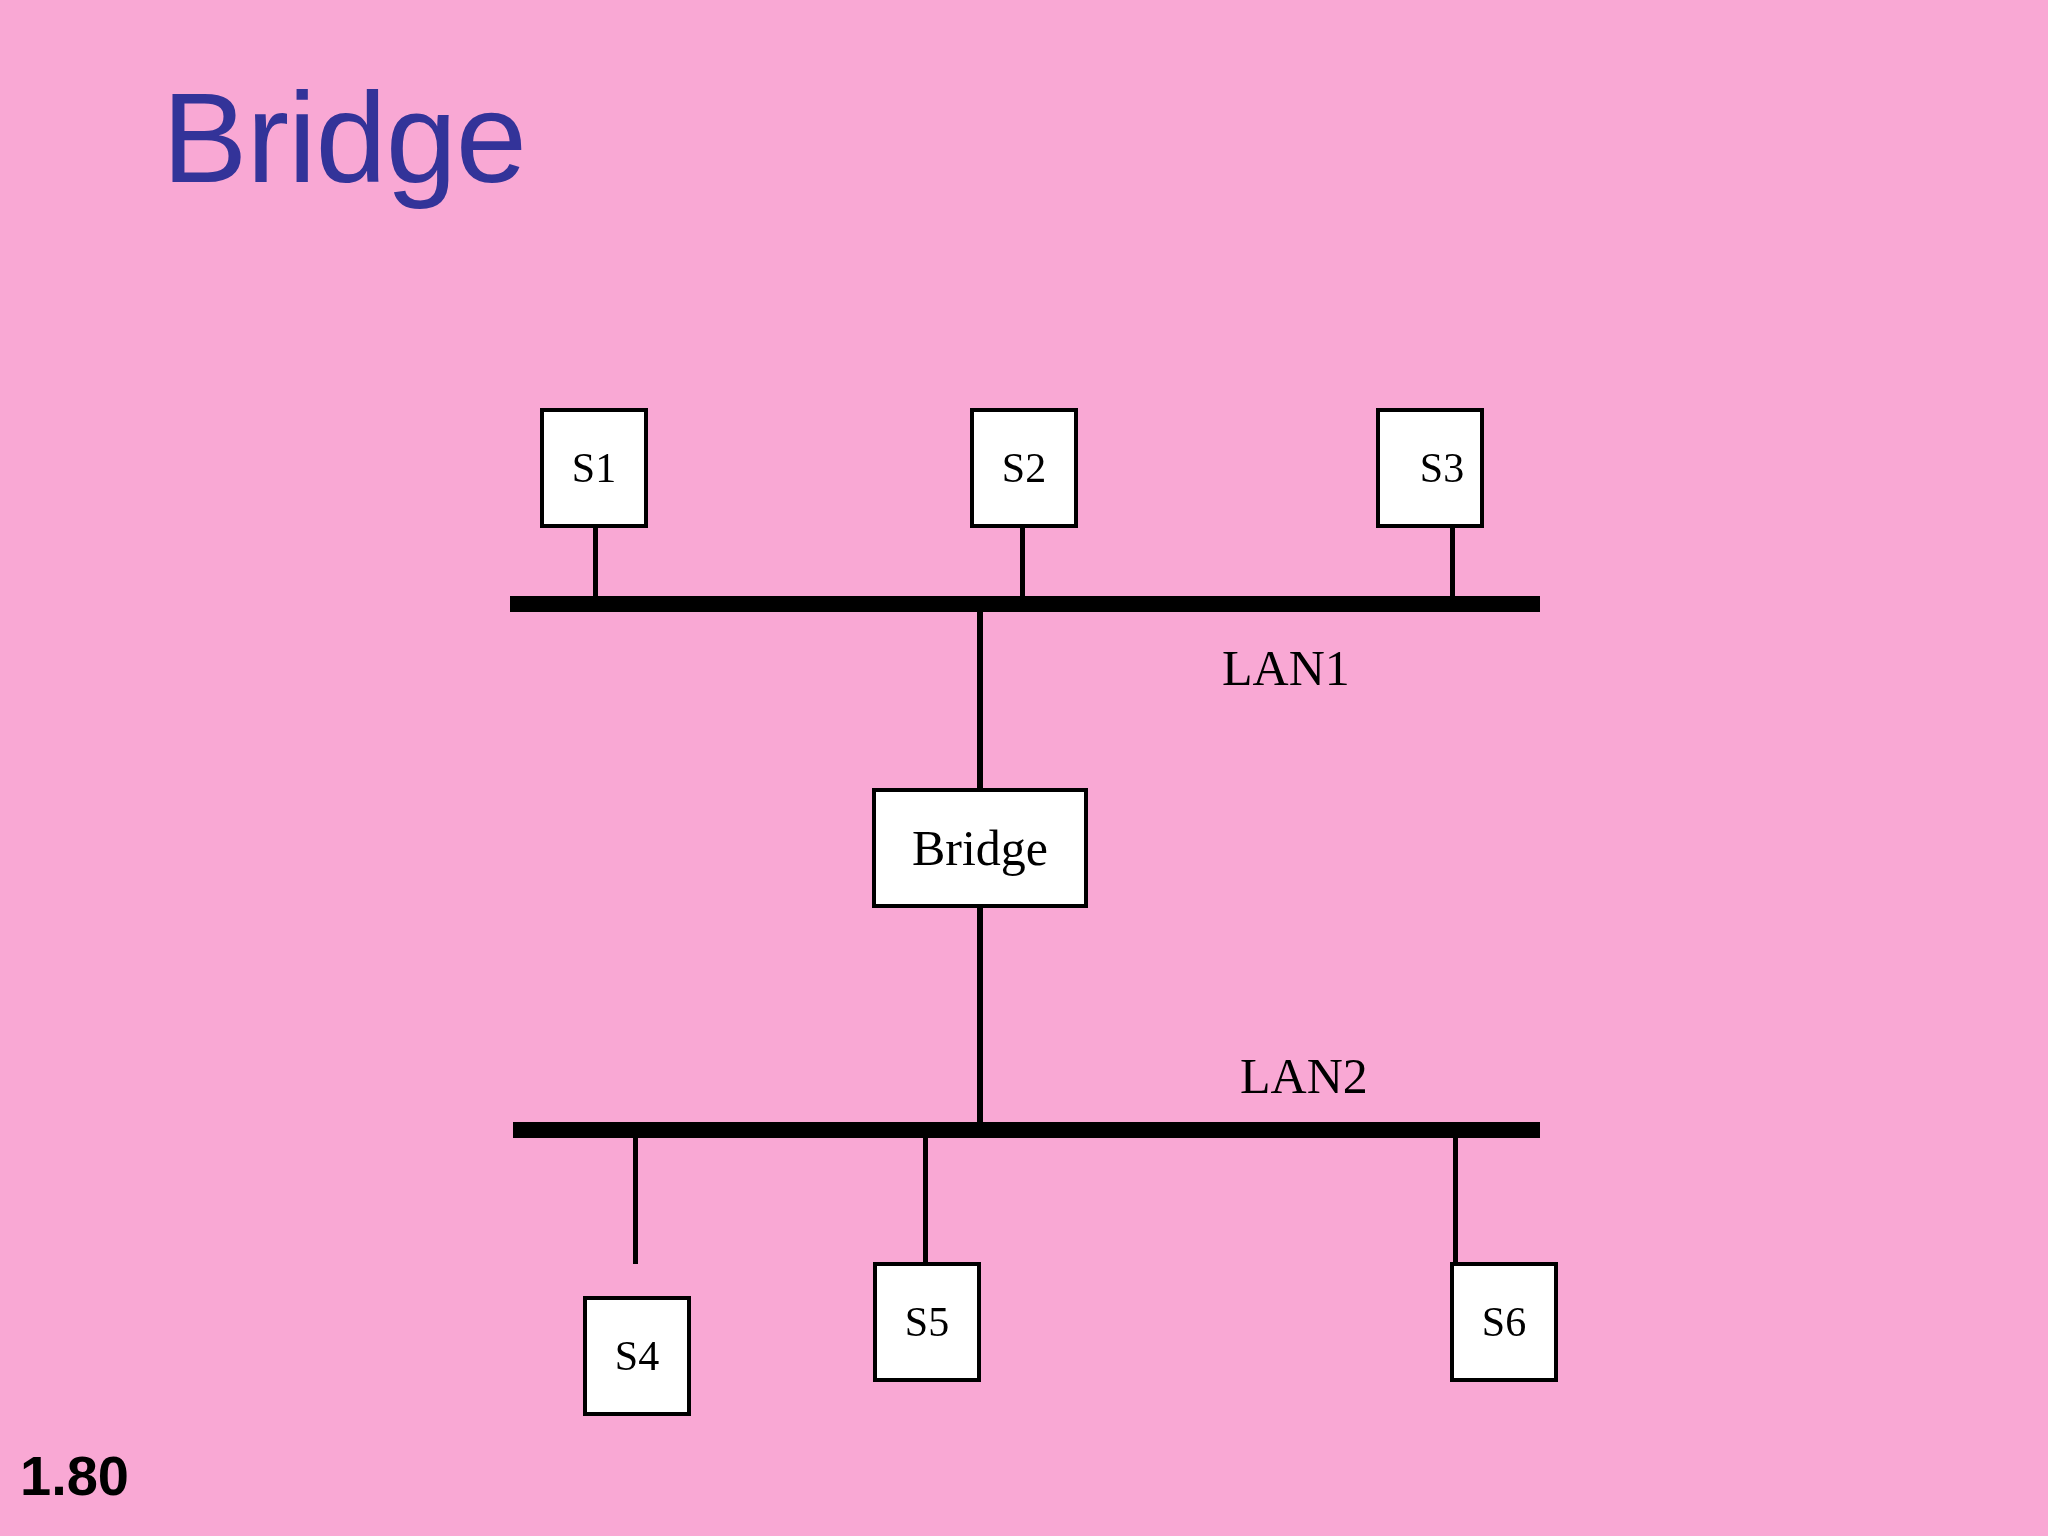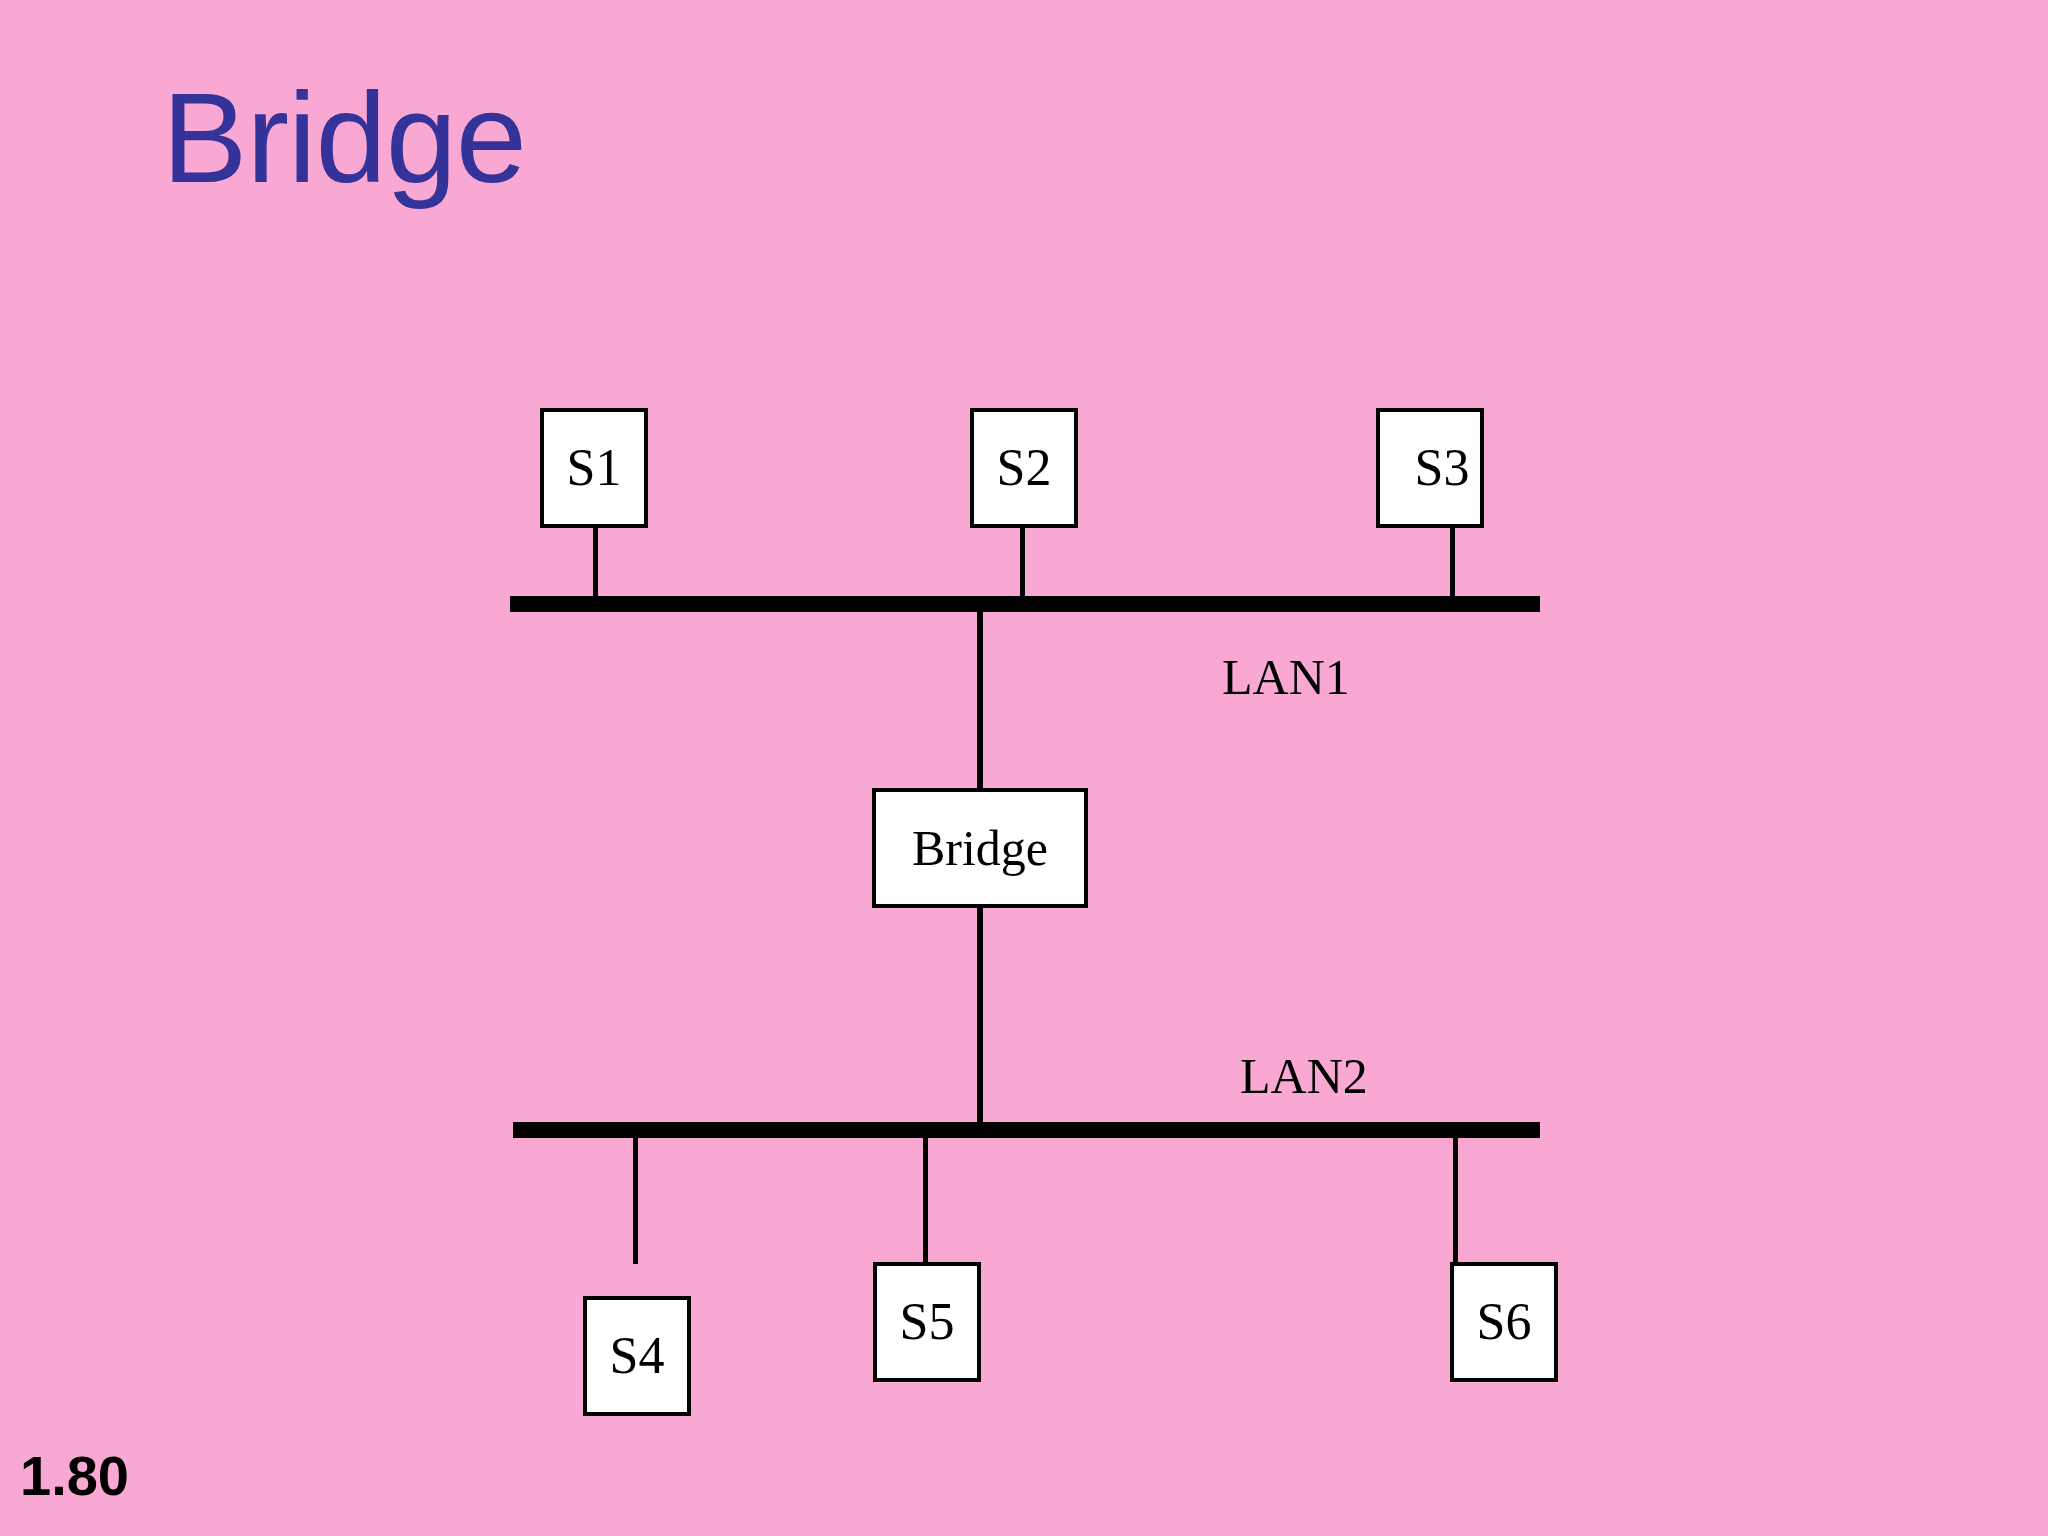--- a/index.html
+++ b/index.html
@@ -45,21 +45,21 @@
   
   .node-box {
     position: absolute;
     box-sizing: border-box;
     border: 4px solid #000000;
     background: #ffffff;
     display: flex;
     align-items: center;
     justify-content: center;
     font-family: "Liberation Serif", serif;
-    font-size: 52px;
+    font-size: 42px;
     line-height: 1;
     color: #000000;
   }
   .node-s  { width: 108px; height: 120px; }
   .node-bridge {
     width: 216px;
     height: 120px;
     font-size: 50px;
   }
 
@@ -114,21 +114,21 @@
     <div class="node-box node-s" style="left:970px; top:408px;text-align:right;">S2</div>
 
     <div class="node-box node-s" style="left:1376px; top:408px;padding-left:24px;">S3</div>
 
     <div class="vline" style="left:593px; top:526px; height:78px;"></div>
     <div class="vline" style="left:1020px; top:526px; height:78px;"></div>
     <div class="vline" style="left:1450px; top:526px; height:78px;"></div>
 
     <div class="bus" style="left:510px; top:596px; width:1030px;"></div>
 
-    <div class="bus-label" style="left:1222px; top:643px;margin-top:9px;">LAN1</div>
+    <div class="bus-label" style="left:1222px; top:643px;">LAN1</div>
 
     <div class="vline vline-thick" style="left:977px; top:610px; height:180px;"></div>
 
     <div class="node-box node-bridge" style="left:872px; top:788px;">Bridge</div>
 
     <div class="vline vline-thick" style="left:977px; top:906px; height:226px;"></div>
 
     <div class="bus-label" style="left:1240px; top:1051px;">LAN2</div>
 
     <div class="bus" style="left:513px; top:1122px; width:1027px;"></div>

